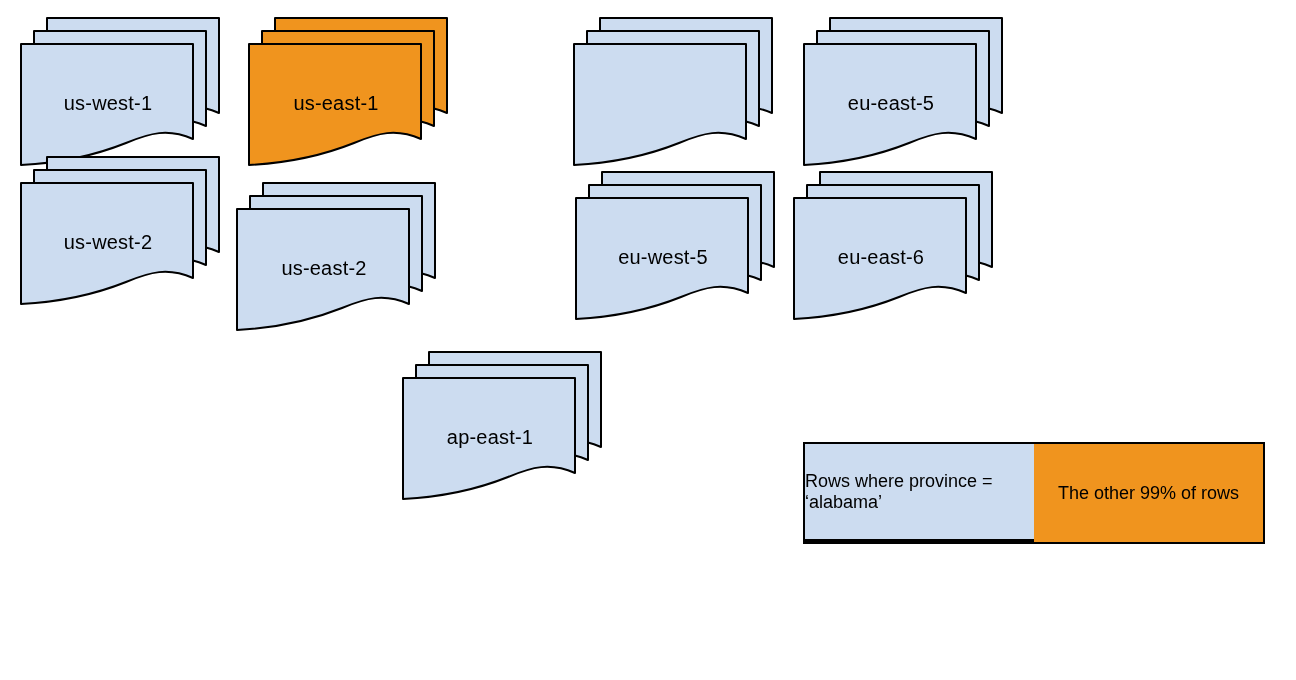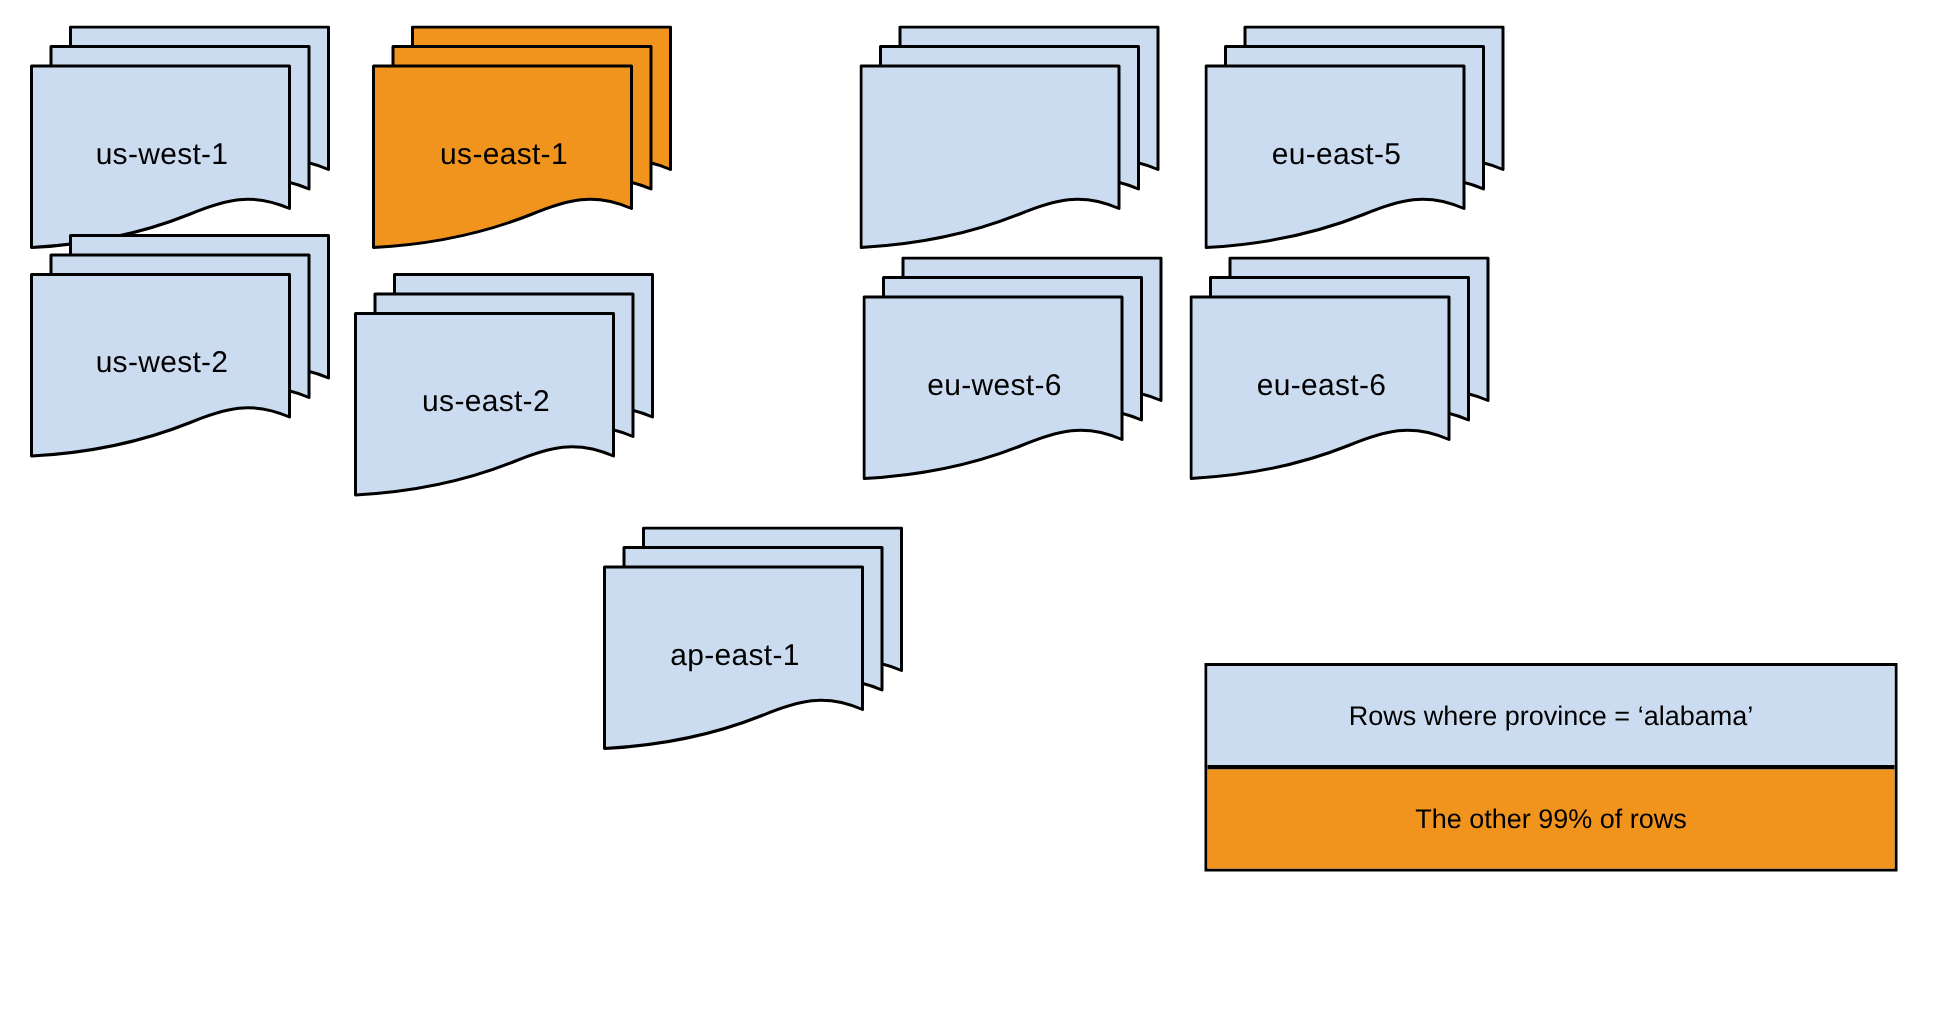--- a/index.html
+++ b/index.html
@@ -30,23 +30,23 @@
   .st-3{left:803px;top:17px;}
   .st-4{left:20px; top:156px;}
   .st-5{left:236px;top:171px;margin-top:11px;}
   .st-6{left:575px;top:171px;}
   .st-7{left:793px;top:171px;}
   .st-8{left:402px;top:351px;}
   .st-9{left:390px;top:502px;}
 
   
   .legend{
-    position:absolute;left:803px;top:442px;width:462px;height:139px;
+    position:absolute;left:803px;top:442px;width:462px;height:102px;
     border:2px solid var(--stroke,#000);box-sizing:border-box;
-    display:flex;flex-direction:column;
+    display:flex;flex-direction:row;
   }
   .legend-row{
     flex:1;display:flex;align-items:center;justify-content:center;
     font-size:18px;box-sizing:border-box;
   }
   .legend-row.blue{background:var(--blue,#ccdcf0);border-bottom:3px solid var(--stroke,#000);}
   .legend-row.orange{background:var(--orange,#f0941e);text-align:right;}
 </style>
 </head>
 <body>
@@ -105,21 +105,21 @@
     </svg>
     <div class="doc-label">us-east-2</div>
   </div>
 
   <div class="stack st-6 blue">
     <svg width="202" height="150" viewBox="0 0 202 150">
       <path class="sheet" transform="translate(26,0)" d="M1 1 L173 1 L173 96 C148 85 130 90 106 100 C76 112 40 120 1 122 Z"></path>
       <path class="sheet" transform="translate(13,13)" d="M1 1 L173 1 L173 96 C148 85 130 90 106 100 C76 112 40 120 1 122 Z"></path>
       <path class="sheet" transform="translate(0,26)" d="M1 1 L173 1 L173 96 C148 85 130 90 106 100 C76 112 40 120 1 122 Z"></path>
     </svg>
-    <div class="doc-label">eu-west-6</div>
+    <div class="doc-label">eu-west-5</div>
   </div>
 
   <div class="stack st-7 blue">
     <svg width="202" height="150" viewBox="0 0 202 150">
       <path class="sheet" transform="translate(26,0)" d="M1 1 L173 1 L173 96 C148 85 130 90 106 100 C76 112 40 120 1 122 Z"></path>
       <path class="sheet" transform="translate(13,13)" d="M1 1 L173 1 L173 96 C148 85 130 90 106 100 C76 112 40 120 1 122 Z"></path>
       <path class="sheet" transform="translate(0,26)" d="M1 1 L173 1 L173 96 C148 85 130 90 106 100 C76 112 40 120 1 122 Z"></path>
     </svg>
     <div class="doc-label">eu-east-6</div>
   </div>

